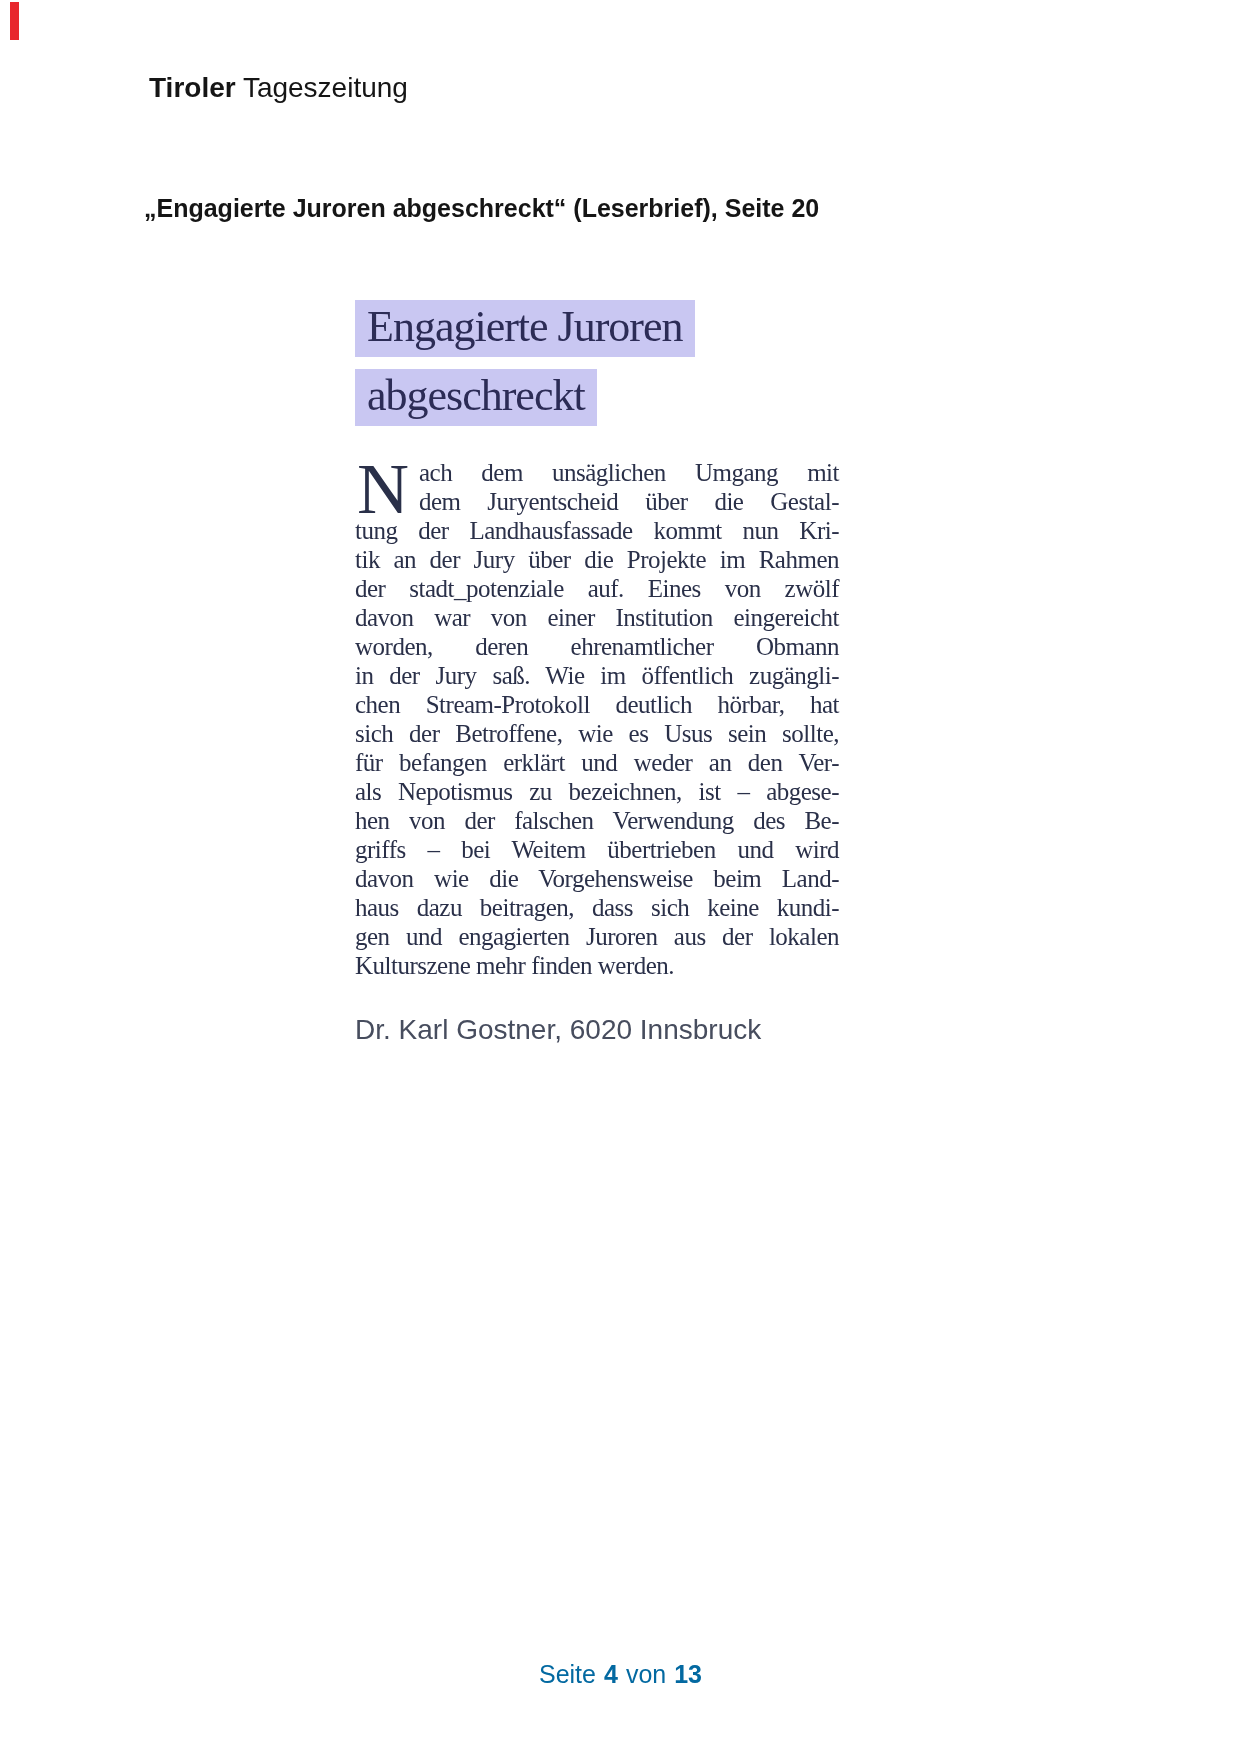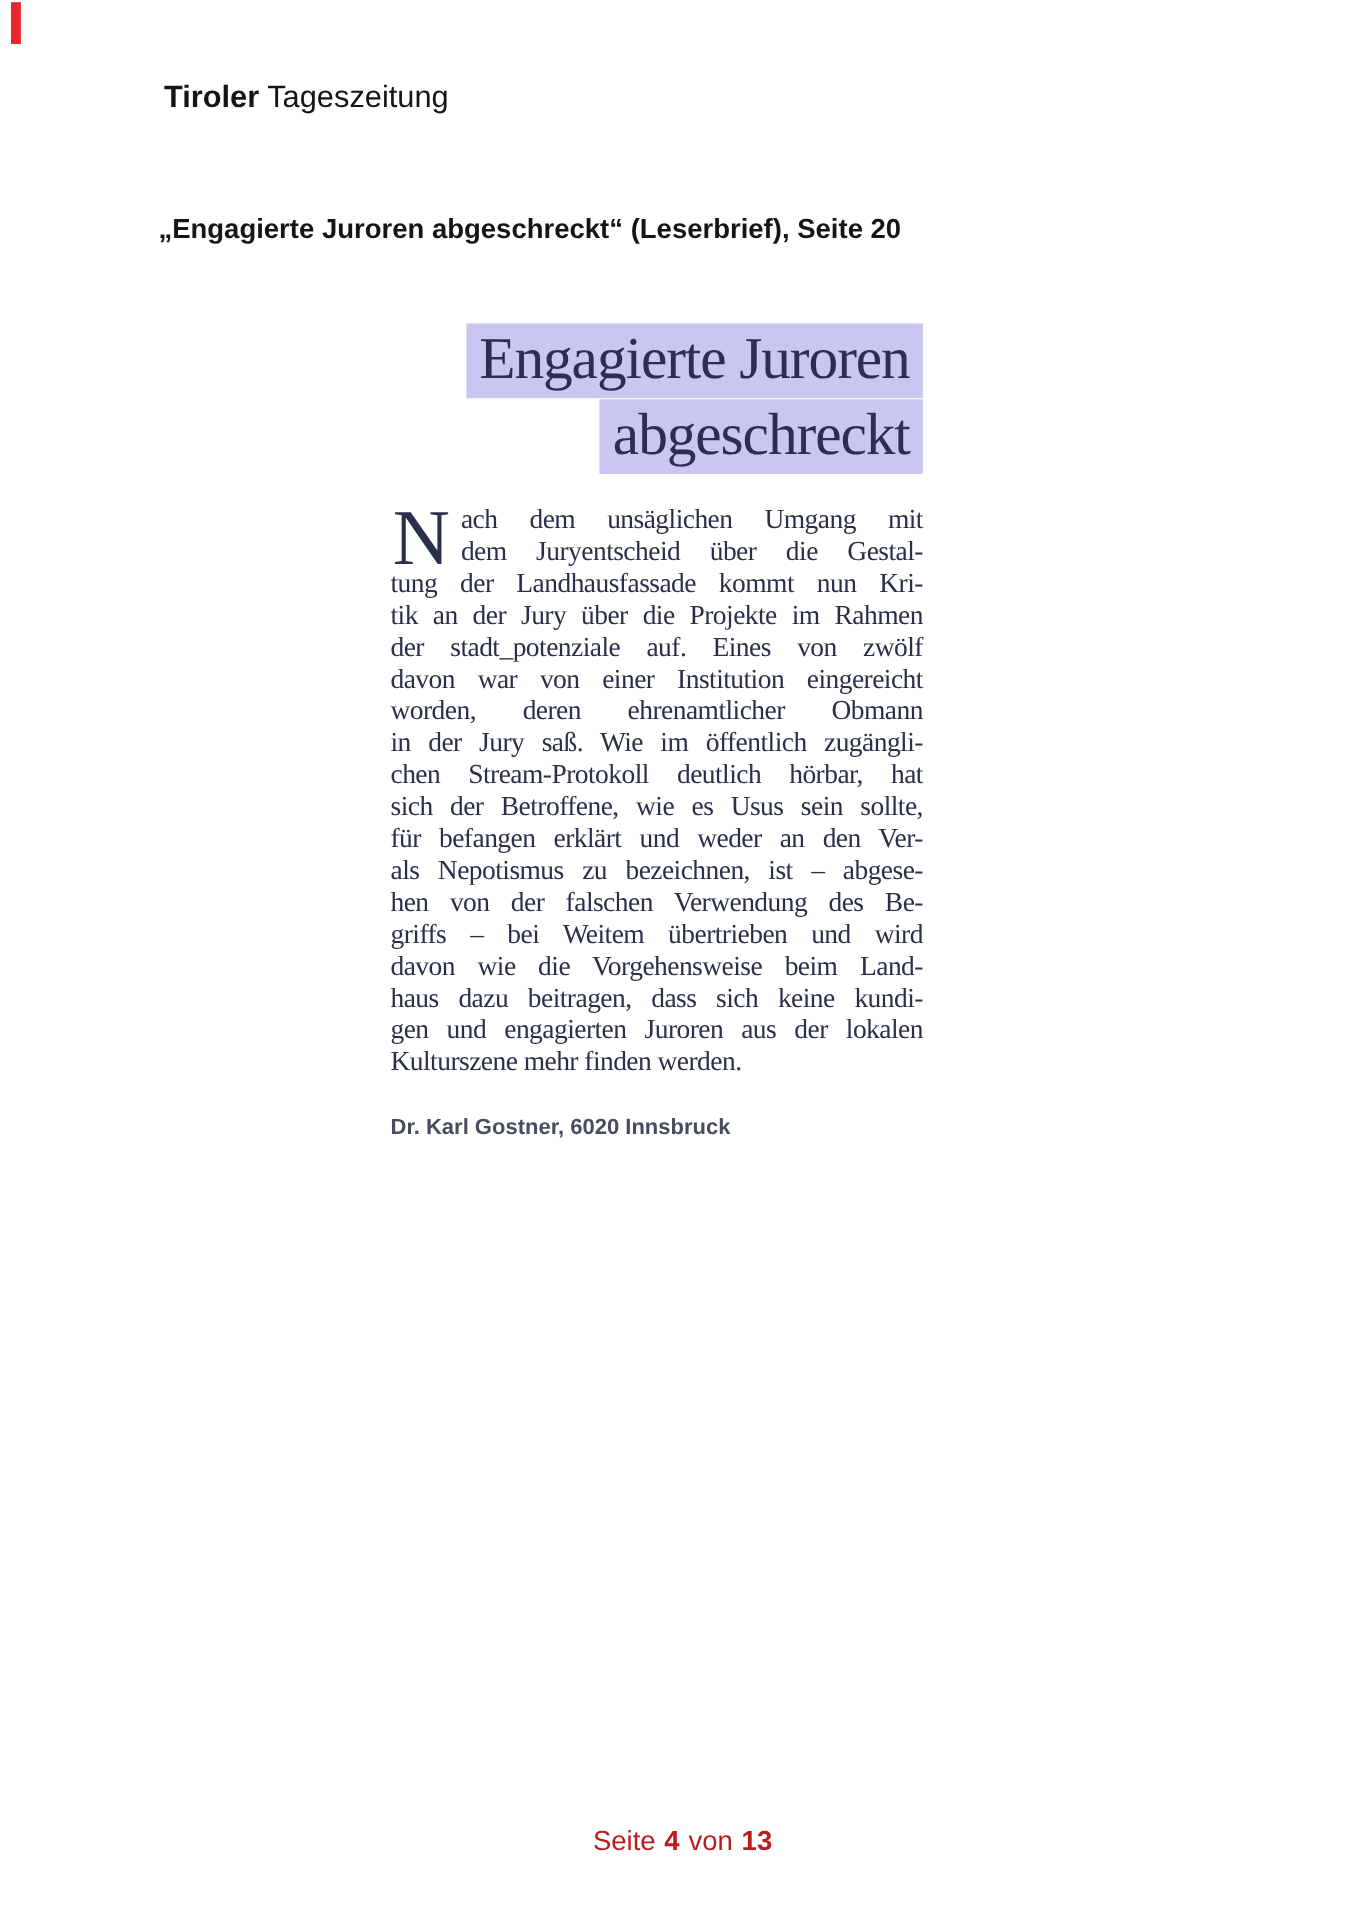--- a/index.html
+++ b/index.html
@@ -20,23 +20,23 @@
   }
   .header .brand-bold{font-weight:bold;}
   .subtitle{
     position:absolute;left:144px;top:194px;
     font-size:25px;font-weight:bold;color:#151515;
   }
   .article{
     position:absolute;left:355px;top:292px;width:484px;
   }
   .headline{
-    text-align:right;
+    text-align:left;
     font-family:"Liberation Serif", serif;
-    font-size:54px;letter-spacing:-1px;
+    font-size:44px;letter-spacing:-1px;
     line-height:69px;
     color:var(--headline-text,#2c2c56);
   }
   .headline .hl-line span{
     background:var(--highlight,#c9c7f2);
     padding:2px 12px 6px 12px;
   }
   .body-region{
     position:relative;
     margin-top:28px;
@@ -54,25 +54,25 @@
   .body-line{
     text-align:justify;
     text-align-last:justify;
     height:29px;white-space:nowrap;
   }
   .body-line:nth-child(-n+2){padding-left:64px;}
   .body-line:last-child{text-align-last:left;}
   .signature{
     margin-top:34px;
     font-family:"Liberation Sans", sans-serif;
-    font-size:20px;color:#474d5e;letter-spacing:0;font-weight:bold;
+    font-size:28px;color:#474d5e;letter-spacing:0;
   }
   .footer{
     position:absolute;left:0;top:1660px;width:100%;
-    text-align:center;font-size:25px;color:#b91c1c;
+    text-align:center;font-size:25px;color:#0369a1;
   }
   .footer span{margin:0 4px;}
   .footer .bold{font-weight:bold;}
 </style>
 </head>
 <body>
 
 <div class="page">
 
   <div class="accent-mark"></div>

